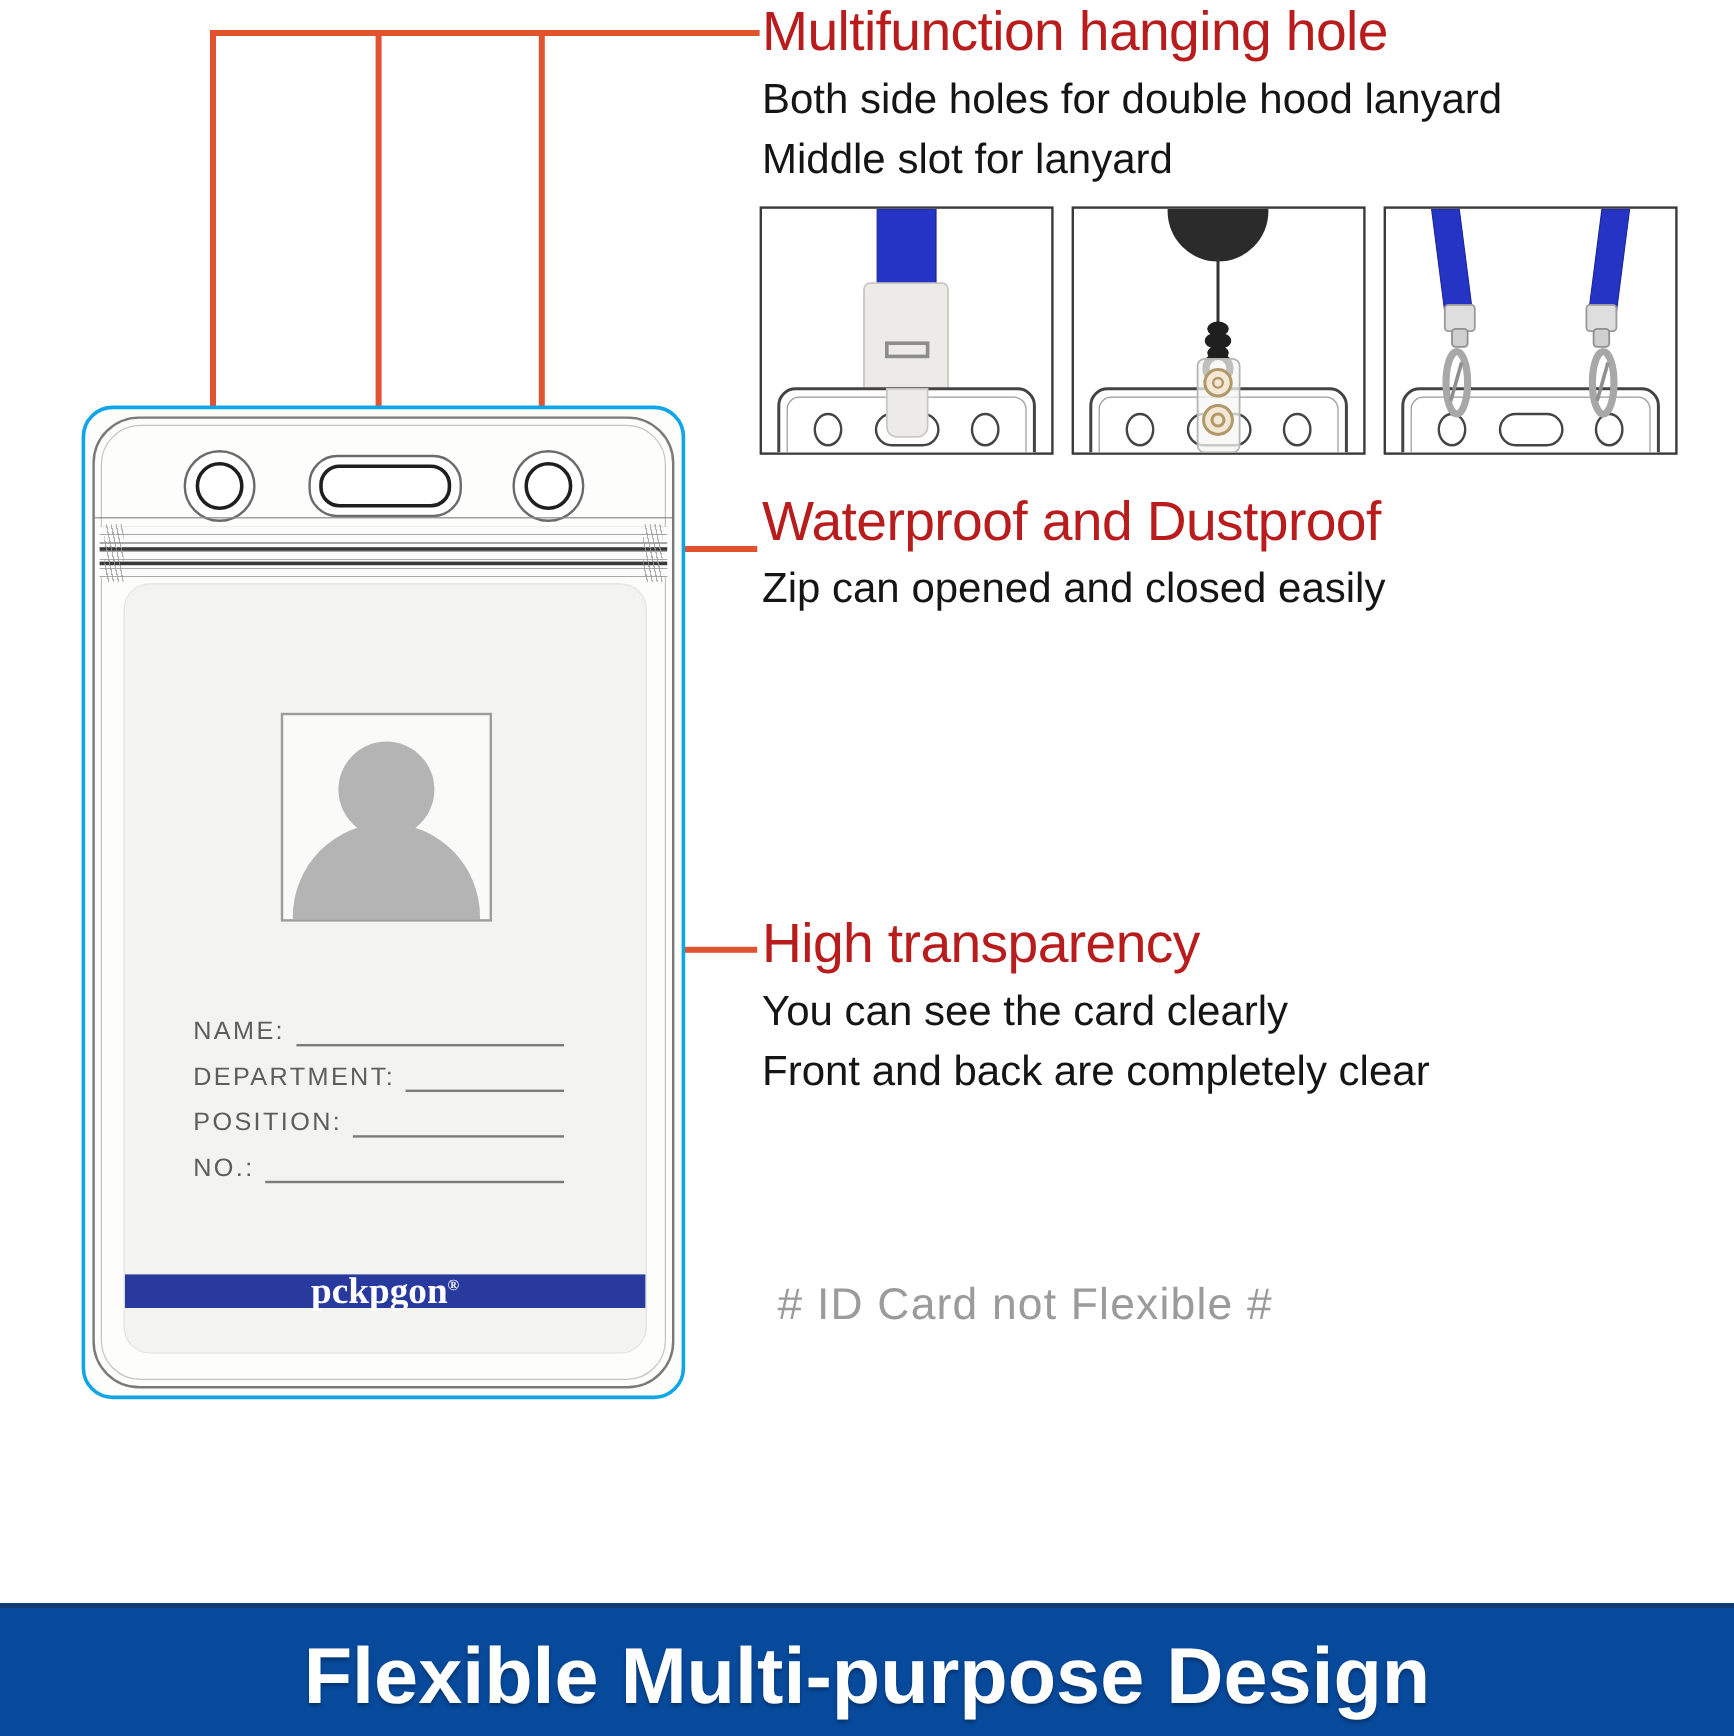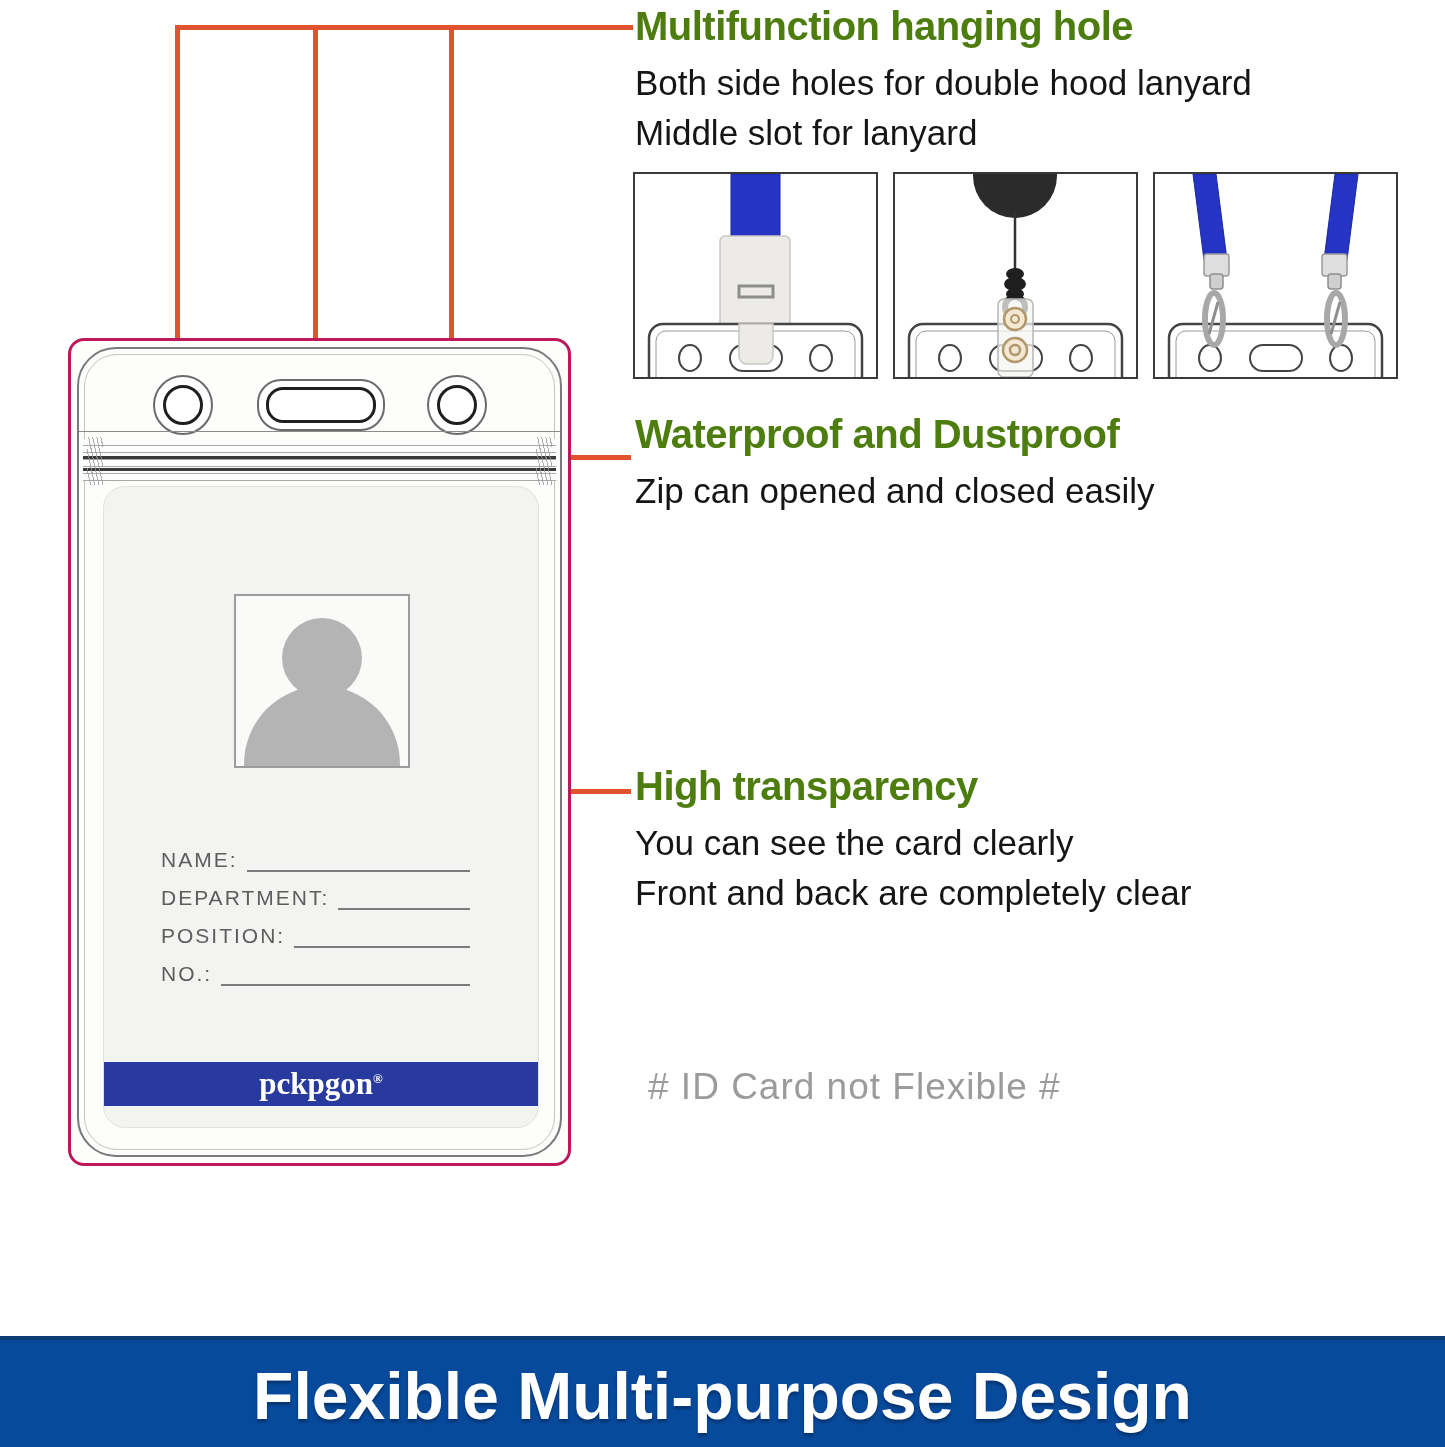--- a/index.html
+++ b/index.html
@@ -5,21 +5,21 @@
   html,body{margin:0;padding:0;background:#fff;}
   .stage{position:relative;width:1445px;height:1447px;background:#ffffff;overflow:hidden;
          font-family:"Liberation Sans", sans-serif;color:#111;}
 
   
   .cline{position:absolute;background:#e0532e;}
   .cdot{position:absolute;width:27px;height:27px;border-radius:50%;background:#e0532e;}
 
   
   .holder{position:absolute;left:68px;top:338px;width:497px;height:822px;
-          border:3px solid #be185d;border-radius:16px;background:#fdfdfc;}
+          border:3px solid #0ea5e9;border-radius:26px;background:#fdfdfc;}
   .holder-line2{position:absolute;inset:6px;border:2px solid #7a7a7a;border-radius:39px;}
   .holder-line3{position:absolute;inset:13px;border:1px solid #c4c4c2;border-radius:33px;}
 
   .ring-outer{position:absolute;width:56px;height:56px;border:2px solid #6b6b6b;border-radius:50%;
               background:#fff;display:flex;align-items:center;justify-content:center;}
   .ring-inner{width:34px;height:34px;border:3px solid #1f1f1f;border-radius:50%;background:#fff;}
   .slot-outer{position:absolute;width:124px;height:48px;border:2px solid #6b6b6b;border-radius:24px;
               background:#fff;display:flex;align-items:center;justify-content:center;}
   .slot-inner{width:104px;height:30px;border:3px solid #1f1f1f;border-radius:17px;background:#fff;}
 
@@ -36,28 +36,28 @@
           background:#f3f3f1;border:1px solid #e2e2df;overflow:hidden;}
   .photo{position:absolute;left:130px;top:107px;width:172px;height:170px;background:#fafaf8;
          border:2px solid #9c9c9c;overflow:hidden;}
   .photo-head{position:absolute;left:46px;top:22px;width:80px;height:80px;border-radius:50%;background:#b4b4b4;}
   .photo-body{position:absolute;left:8px;bottom:0;width:156px;height:80px;
               border-radius:80px 80px 0 0;background:#b4b4b4;}
   .fields{position:absolute;left:57px;right:68px;top:358px;}
   .frow{display:flex;align-items:flex-end;height:27px;margin-bottom:11px;
         font-size:21px;letter-spacing:2px;color:#5d5d5d;}
   .frow .fline{flex:1;border-bottom:2px solid #7b7b7b;margin-left:9px;height:20px;}
-  .brand-stripe{position:absolute;left:0;right:0;top:575px;height:44px;background:#283a9d;
+  .brand-stripe{position:absolute;left:0;right:0;top:575px;height:28px;background:#283a9d;
                 display:flex;align-items:center;justify-content:center;}
   .brand-text{font-family:"Liberation Serif", serif;font-weight:bold;font-size:31px;color:#fff;}
   .brand-text sup{font-size:13px;}
 
   
   .callout-text{position:absolute;left:635px;}
-  .h-red{font-weight:bold;font-size:40px;line-height:52px;letter-spacing:-0.5px;color:#4d7c0f;margin-bottom:6px;}
+  .h-red{font-weight:normal;font-size:46px;line-height:52px;letter-spacing:-0.5px;color:#b91c1c;margin-bottom:6px;}
   .sub{font-size:35px;line-height:50px;color:#151515;}
 
   .photos-row{position:absolute;left:633px;top:172px;display:flex;gap:15px;}
   .pbox{width:241px;height:203px;border:2px solid #3a3a3a;background:#fff;overflow:hidden;}
   .pbox svg{display:block;}
 
   .note{position:absolute;left:648px;top:1066px;font-size:37px;color:#9b9b9b;letter-spacing:1px;}
 
   .banner{position:absolute;left:0;right:0;top:1336px;height:111px;background:#07499b;
           border-top:4px solid #0d3c74;display:flex;align-items:center;justify-content:center;}

